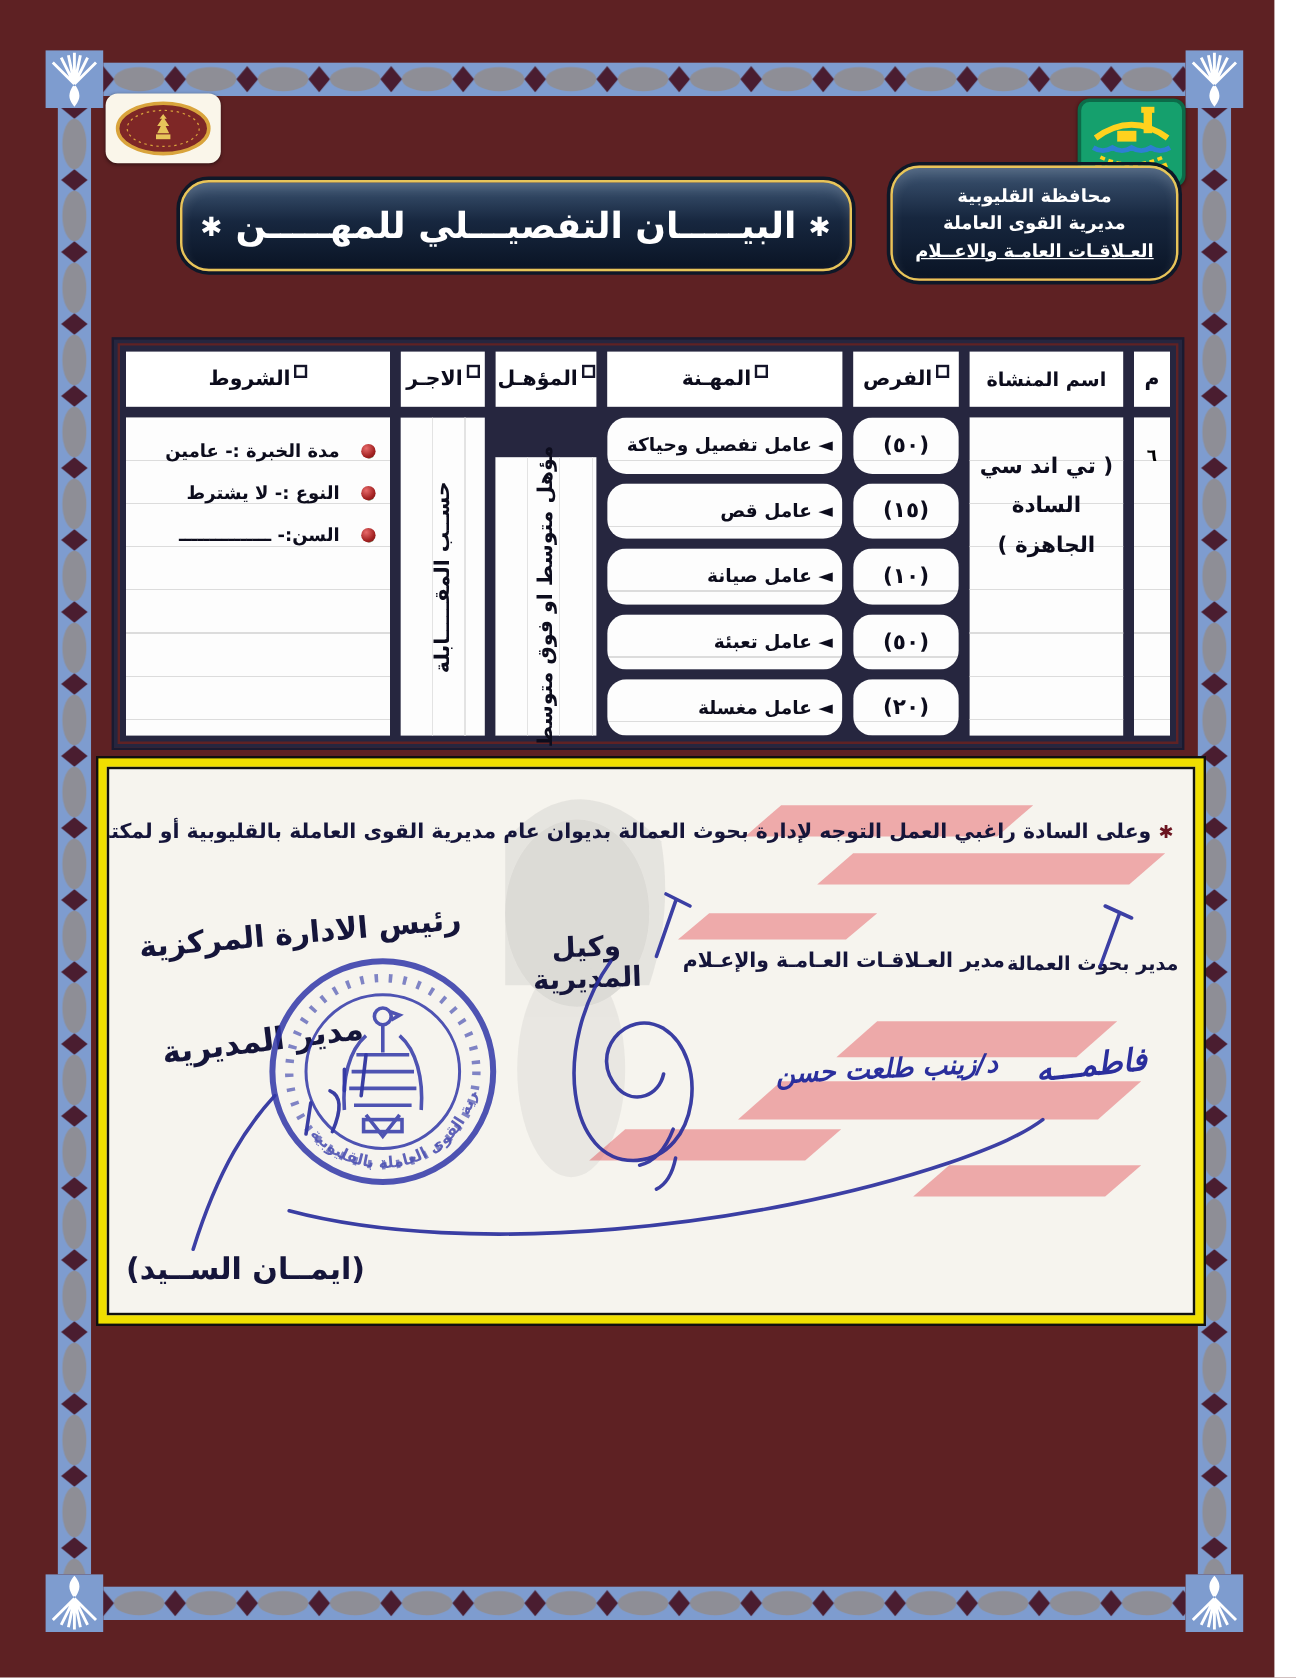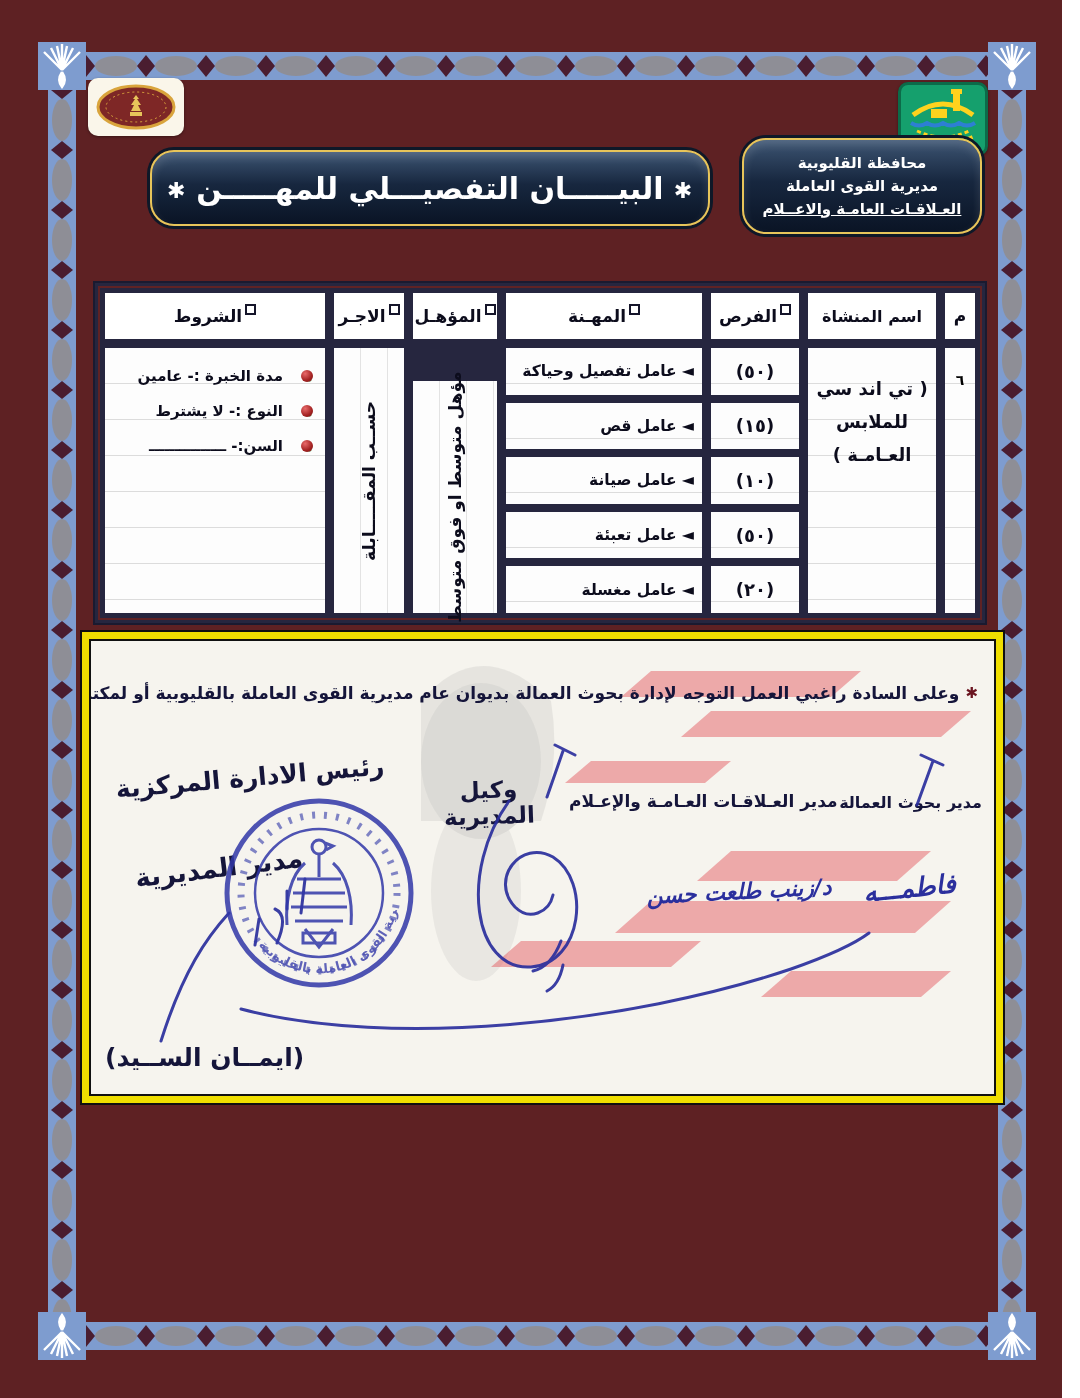--- a/index.html
+++ b/index.html
@@ -42,21 +42,21 @@
   .cols { display:flex; flex-direction:row; gap:9px; height:100%; direction:rtl; }
   .col { display:flex; flex-direction:column; gap:9px; }
   .cell { background:#fdfdfd; position:relative;
     background-image:repeating-linear-gradient(to bottom, transparent 0 35px, #dcdcdc 35px 36px);
   }
   .hcell { background:#ffffff; height:46px; flex:0 0 46px; display:flex; align-items:center; justify-content:center;
     gap:3px; font-weight:bold; font-size:17px; color:#0c0c1c; background-image:none; }
   .chk { width:11px; height:11px; border:2px solid #15152a; background:#fff; transform:translateY(-7px); flex:0 0 11px; }
   .body-tall { flex:1; }
   .stack { flex:1; display:flex; flex-direction:column; gap:8px; }
-  .stack .cell { flex:1; display:flex; align-items:center; }
+  .stack .cell { flex:1; display:flex; align-items:center;border-radius:16px; }
   .prof-cell { justify-content:flex-start; padding-right:8px; direction:rtl;
     font-weight:bold; font-size:15.5px; color:#0c0c1c; }
   .cnt-cell { justify-content:center; font-weight:bold; font-size:18px; color:#0c0c1c; }
   .serial-cell { text-align:center; padding-top:24px; font-size:14px; font-weight:bold; }
   .facility-cell { text-align:center; padding-top:24px; font-weight:bold; font-size:18px; line-height:33px; color:#0c0c1c; }
   .vtext { position:absolute; top:50%; left:50%; transform:translate(-50%,-50%) rotate(-90deg);
     white-space:nowrap; font-weight:bold; font-size:17px; color:#0c0c1c; letter-spacing:1px; }
   .vcell { background-image:repeating-linear-gradient(to right, transparent 0 26px, #e3e3e3 26px 27px); }
   .cond-cell { padding:10px 12px 0 6px; direction:rtl; font-weight:bold; font-size:15px; color:#0c0c1c; }
   .cond-line { display:flex; align-items:center; gap:18px; height:35px; }
@@ -190,21 +190,21 @@
           </div>
           <div class="cell body-tall serial-cell">٦</div>
         </div>
 
         <div class="col" style="flex:0 0 128px;">
           <div class="cell hcell" style="font-size:16px;">
             <span>اسم المنشاة</span>
           </div>
           <div class="cell body-tall facility-cell">
             <div>( تي اند سي</div>
-            <div>للملابس العـامـة )</div>
+            <div>السادة الجاهزة )</div>
           </div>
         </div>
 
         <div class="col" style="flex:0 0 88px;">
           <div class="cell hcell">
             <span class="chk"></span>
             <span>الفرص</span>
           </div>
           <div class="stack">
             <div class="cell cnt-cell">(٥٠)</div>

